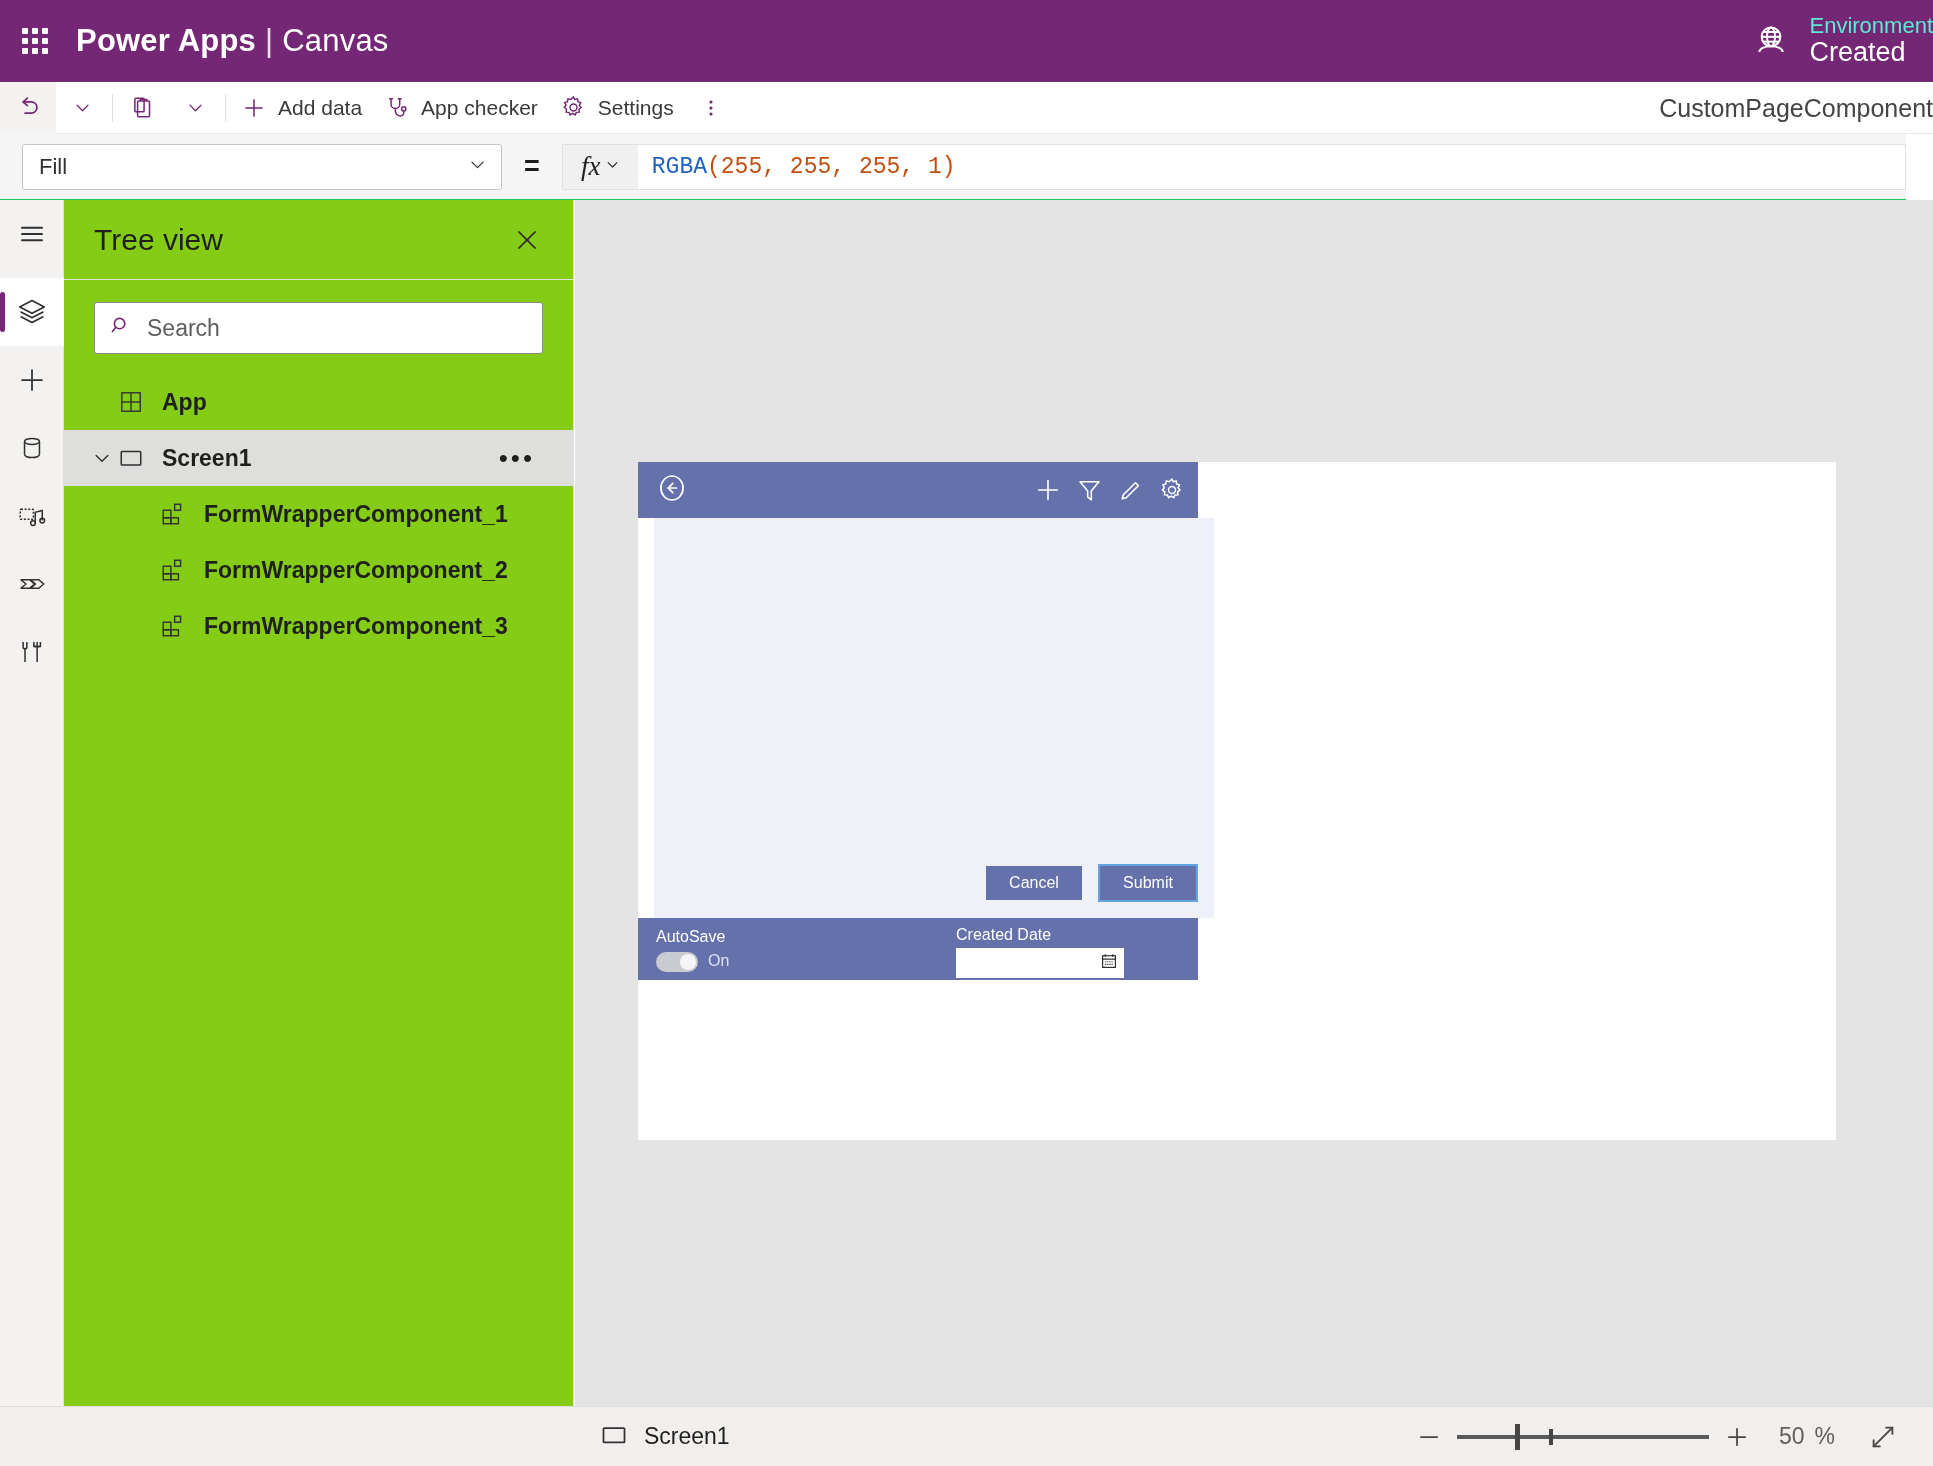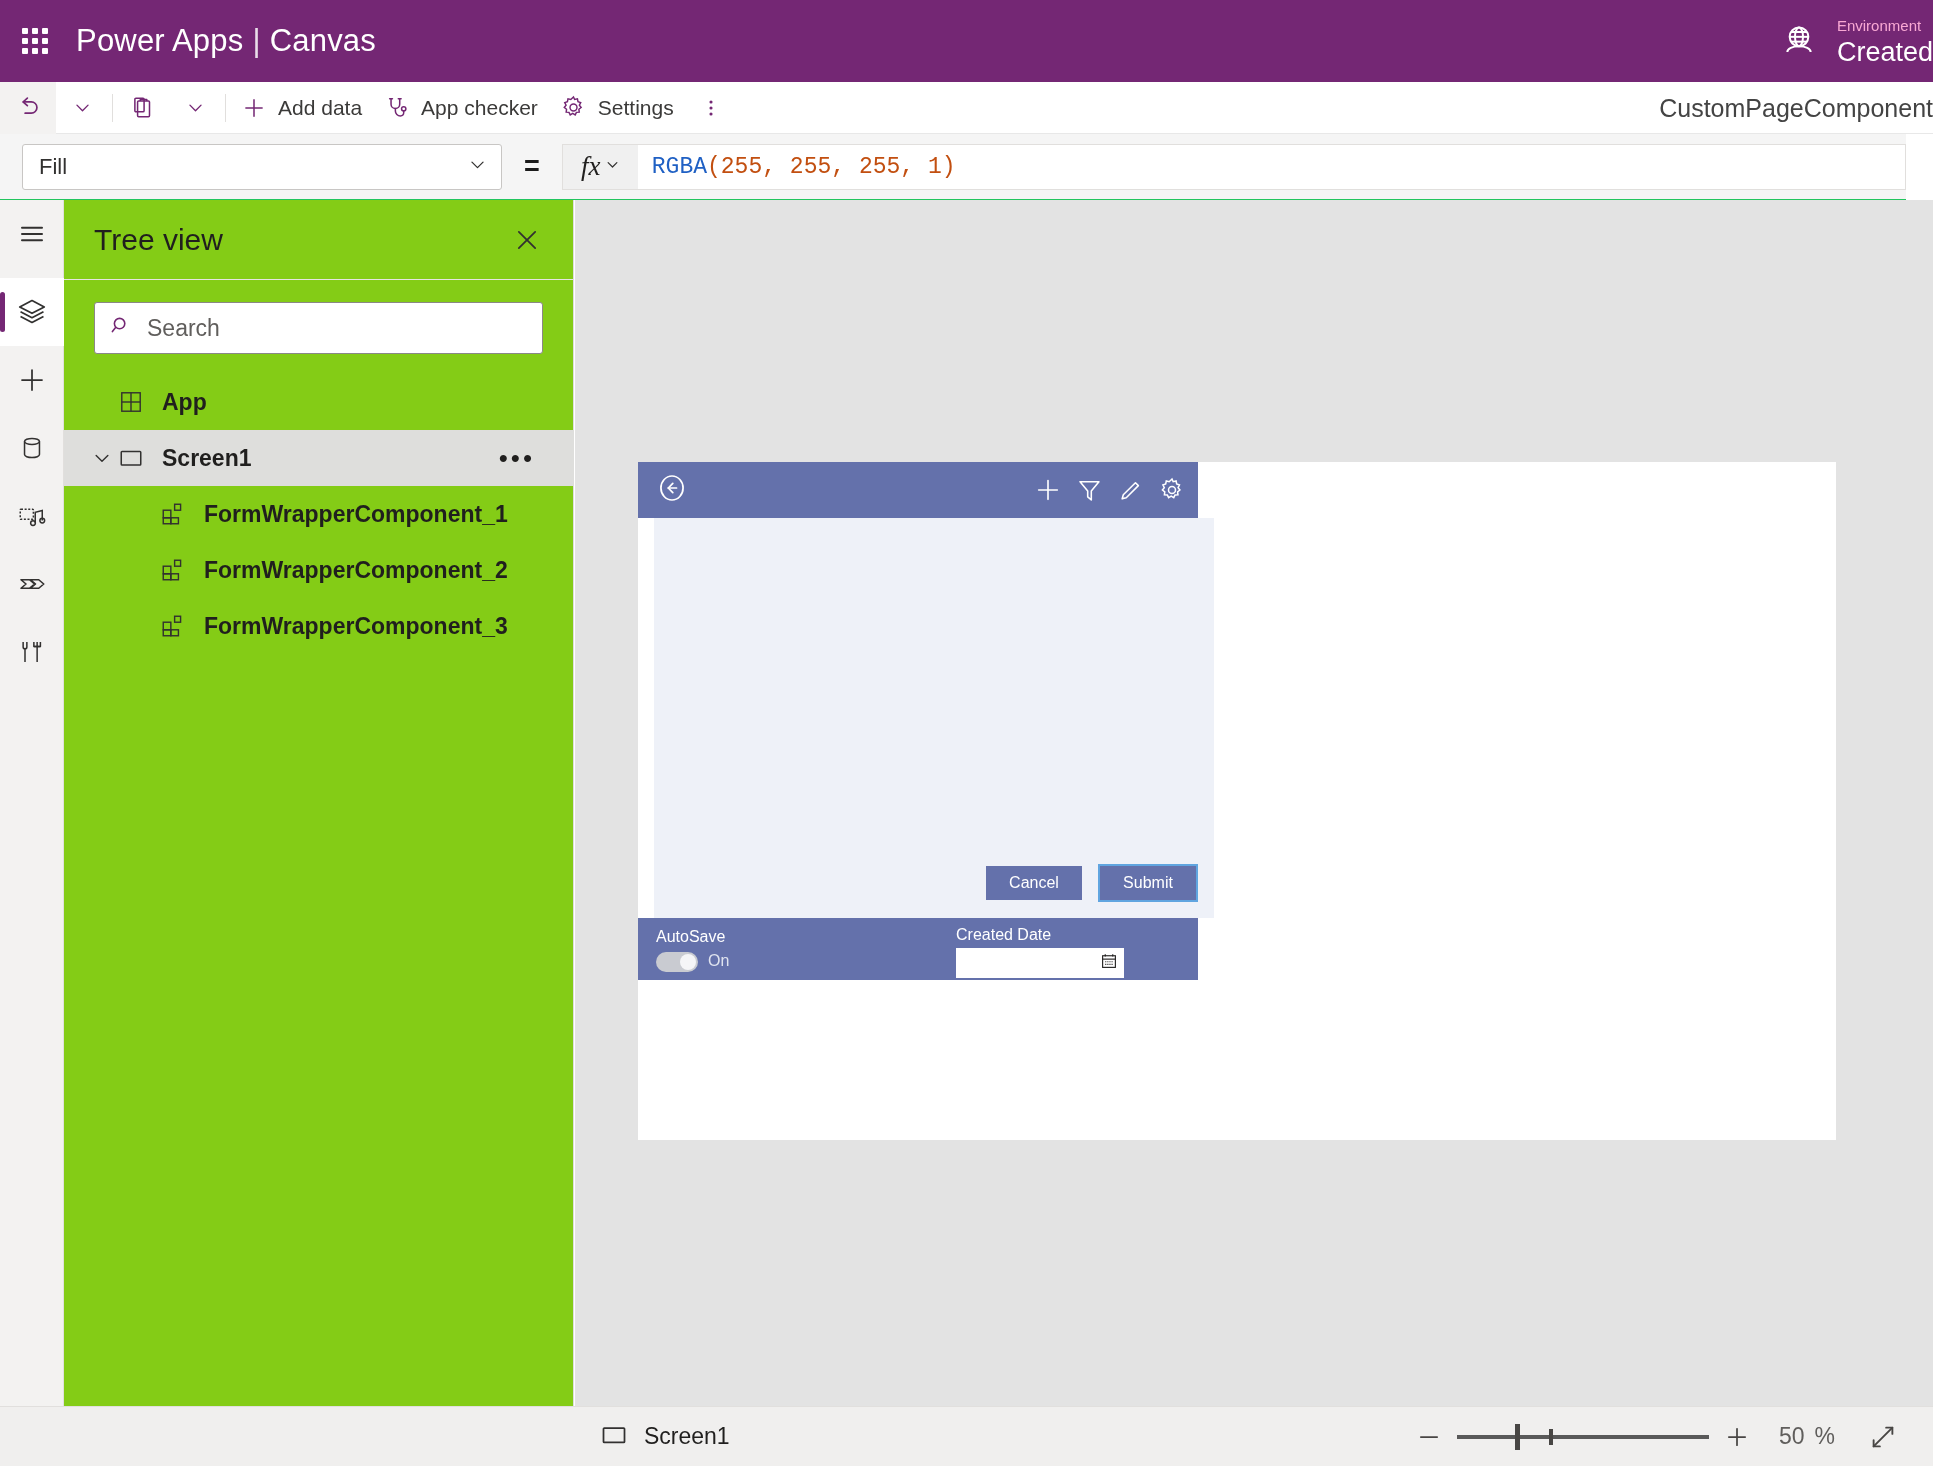--- a/index.html
+++ b/index.html
@@ -28,29 +28,29 @@
     cursor: pointer;
   }
   .waffle i { background: #ffffff; border-radius: 1px; display:block; width:6px; height:6px; }
   .brand {
     color: #ffffff;
     font-size: 31px;
     letter-spacing: .2px;
     white-space: nowrap;
   }
   .brand .sep { opacity: .85; padding: 0 9px; font-weight: 300; }
-  .brand .b1 { font-weight: 400; }
+  .brand .b1 { font-weight: 700; }
   .brand .b2 { font-weight: 400; }
   .env-wrap {
     position: absolute; right: 0; top: 0; height: 82px;
     display: flex; align-items: center; padding-right: 0px;
   }
   .env-icon { width: 40px; height: 40px; margin-right: 18px; flex: none; }
   .env-text { display: flex; flex-direction: column; justify-content: center; }
-  .env-label { color: #f9a8d4; font-size: 15px; line-height: 22px; white-space: nowrap; }
+  .env-label { color: #5eead4; font-size: 22px; line-height: 22px; white-space: nowrap; }
   .env-name  { color: #ffffff; font-size: 27px; line-height: 31px; white-space: nowrap; }
 
   
   .cmdbar {
     position: absolute; left: 0; top: 82px;
     width: 1933px; height: 52px;
     background: #ffffff;
     border-bottom: 1px solid #e8e8e8;
     display: flex; align-items: center;
   }

